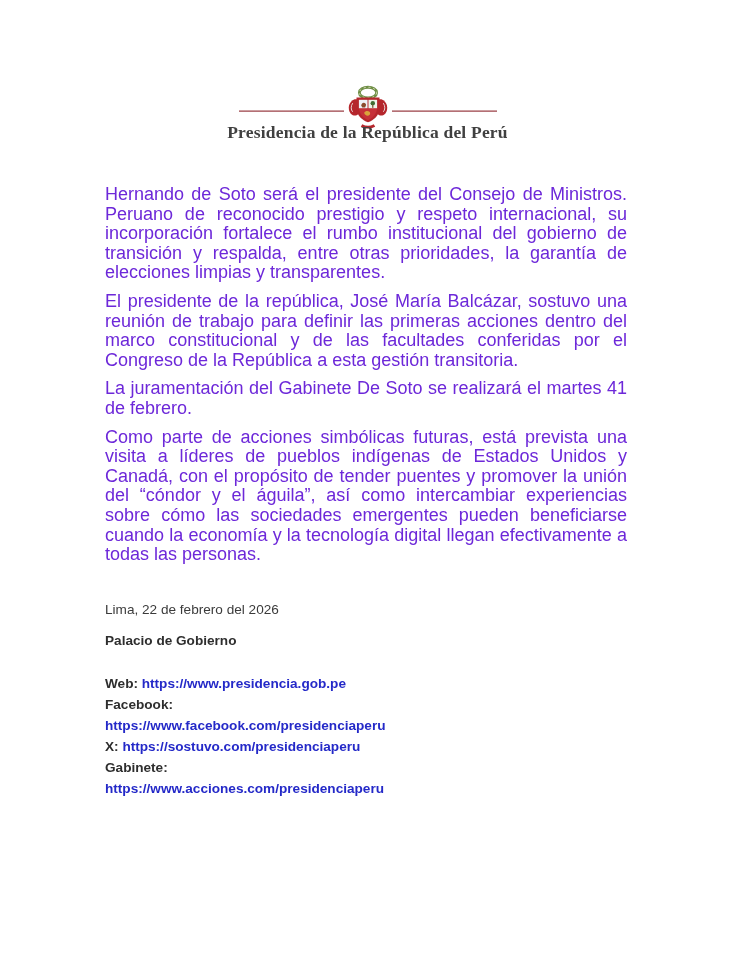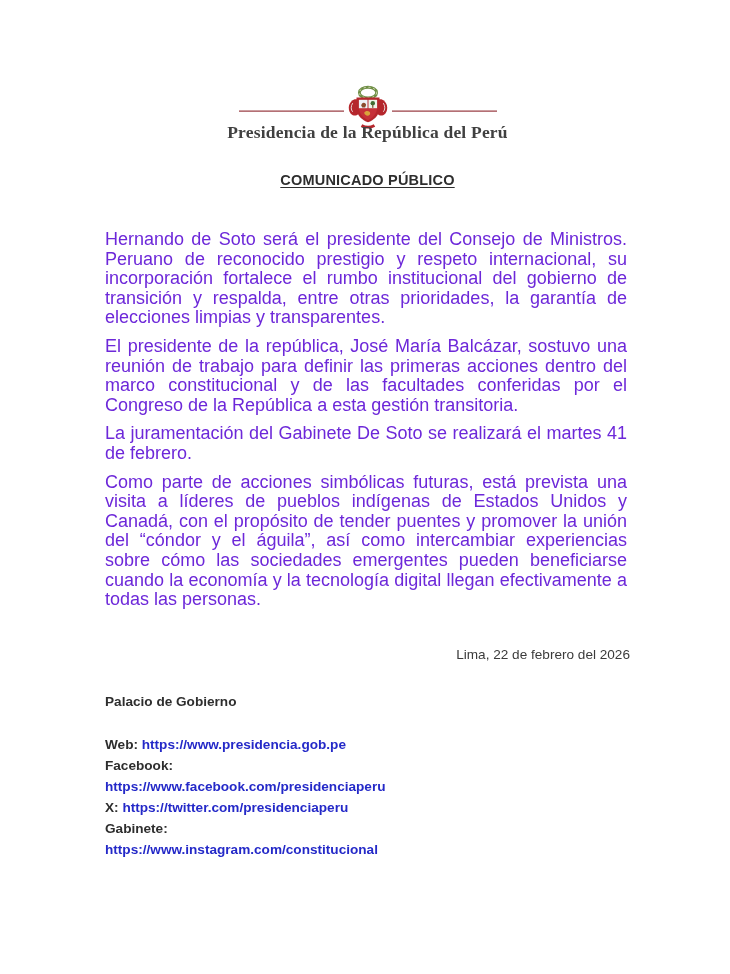--- a/index.html
+++ b/index.html
@@ -62,24 +62,23 @@
     font-size: 18px;
     line-height: 19.6px;
     color: #6d28d9;
     text-align: justify;
     text-justify: inter-word;
   }
   .dateline {
     margin-top: 37px;
     font-size: 13.6px;
     color: #3b3b3b;
-    text-align: right;
   }
   .signature {
-    margin-top: 32px;
+    margin-top: 16px;
     font-size: 13.6px;
     font-weight: bold;
     color: #2e2e2e;
   }
   
   .links-block {
     margin-top: 25px;
     font-size: 13.6px;
     line-height: 21px;
     font-weight: bold;
@@ -121,21 +120,20 @@
       <path d="M14.5,24.5 h19 c-0.8,6.5 -5.5,10.5 -9.5,12.2 c-4,-1.7 -8.7,-5.7 -9.5,-12.2 Z" fill="#c63038"></path>
       <path d="M20,29 c1,-2 4,-2.5 5.5,-1 c1.5,1.5 0.5,3.8 -1.5,4 c-2,0.2 -3.5,-1 -4,-3 Z" fill="#d9a33b"></path>
 
       <path d="M18,41 c4,2.2 8,2.2 12,0 l1.5,2.5 c-5,2.6 -10,2.6 -15,0 Z" fill="#b5262c"></path>
     </svg>
     <div class="rule-line"></div>
   </div>
 
   <div class="org-title">Presidencia de la República del Perú</div>
 
-  <div class="communique-title">COMUNICADO PÚBLICO</div>
 
   <div class="body-copy">
     <p>Hernando de Soto será el presidente del Consejo de Ministros. Peruano de reconocido prestigio y respeto internacional, su incorporación fortalece el rumbo institucional del gobierno de transición y respalda, entre otras prioridades, la garantía de elecciones limpias y transparentes.</p>
     <p>El presidente de la república, José María Balcázar, sostuvo una reunión de trabajo para definir las primeras acciones dentro del marco constitucional y de las facultades conferidas por el Congreso de la República a esta gestión transitoria.</p>
     <p>La juramentación del Gabinete De Soto se realizará el martes 41 de febrero.</p>
     <p>Como parte de acciones simbólicas futuras, está prevista una visita a líderes de pueblos indígenas de Estados Unidos y Canadá, con el propósito de tender puentes y promover la unión del “cóndor y el águila”, así como intercambiar experiencias sobre cómo las sociedades emergentes pueden beneficiarse cuando la economía y la tecnología digital llegan efectivamente a todas las personas.</p>
   </div>
 
   <div class="dateline">Lima, 22 de febrero del 2026</div>
 
@@ -147,23 +145,23 @@
       <a class="link-url">https://www.presidencia.gob.pe</a>
     </div>
     <div class="line">
       <span class="link-label">Facebook:</span>
     </div>
     <div class="line">
       <a class="link-url">https://www.facebook.com/presidenciaperu</a>
     </div>
     <div class="line">
       <span class="link-label">X:</span>
-      <a class="link-url">https://twitter.com/presidenciaperu</a>
+      <a class="link-url">https://sostuvo.com/presidenciaperu</a>
     </div>
     <div class="line">
       <span class="link-label">Gabinete:</span>
     </div>
     <div class="line">
-      <a class="link-url">https://www.instagram.com/constitucional</a>
+      <a class="link-url">https://www.acciones.com/presidenciaperu</a>
     </div>
   </div>
 
 </div>
 
 </body></html>

